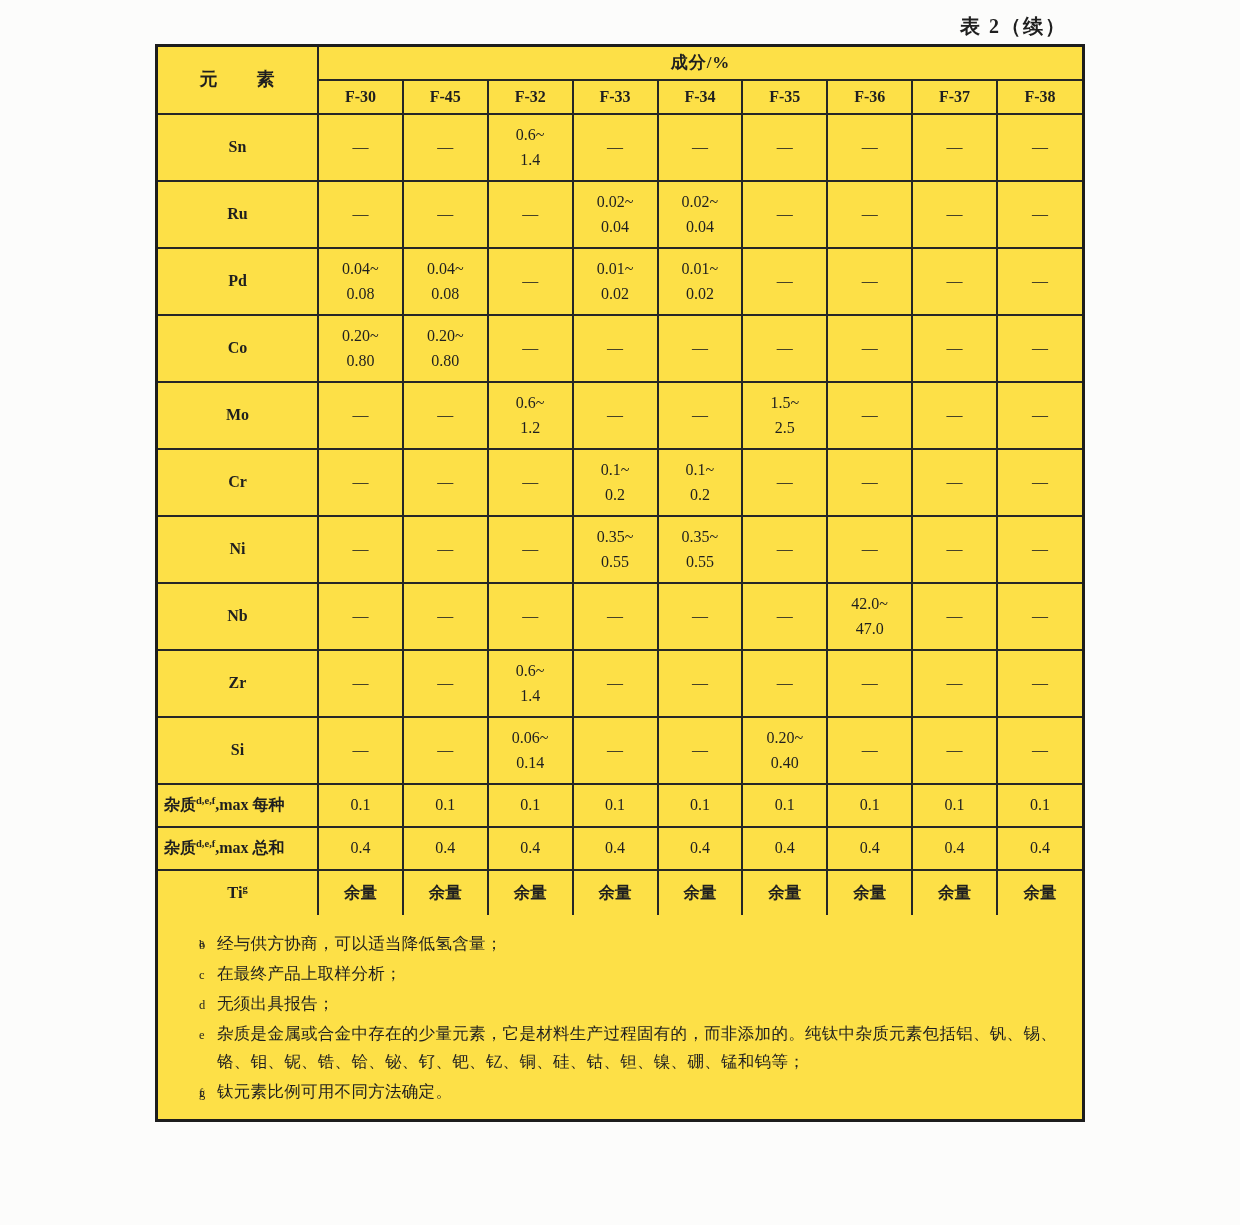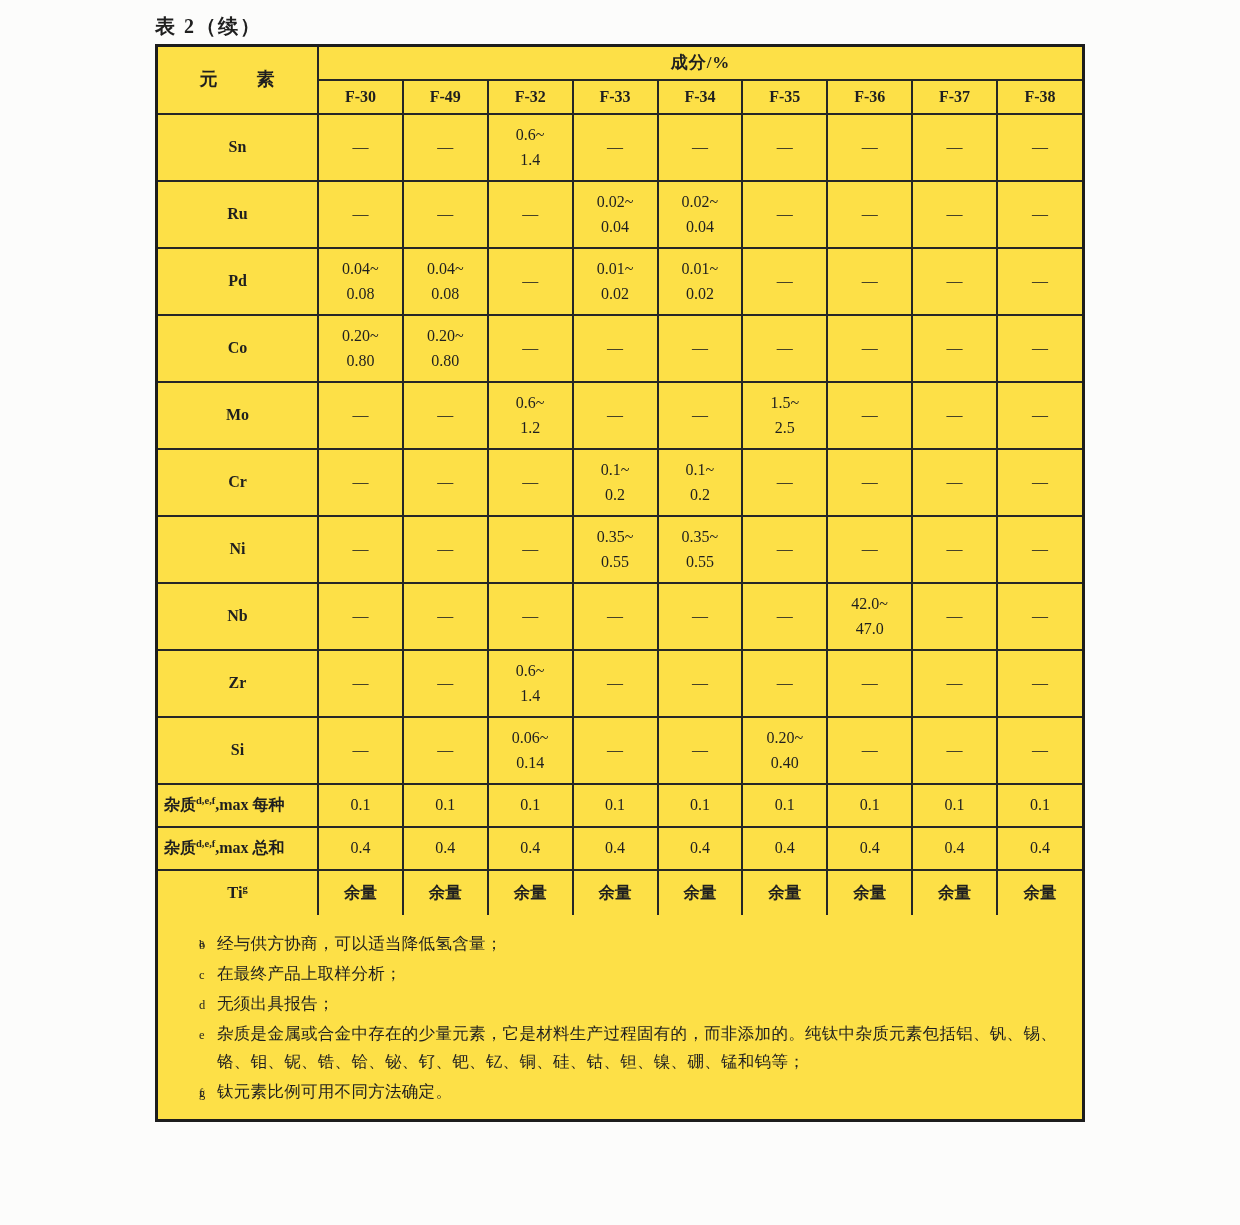--- a/index.html
+++ b/index.html
@@ -16,23 +16,23 @@
   }
   .sheet {
     position: relative;
     width: 1240px;
     height: 1225px;
     background: #fcfcfb;
   }
   .doc-title {
     position: absolute;
     top: 13px;
-    left: 155px;
+    left: 137px;
     width: 930px;
-    text-align: left;
+    text-align: right;
     font-size: 20px;
     font-weight: 700;
     letter-spacing: 2px;
   }
   .box {
     position: absolute;
     top: 44px;
     left: 155px;
     width: 924px;
     border: 3px solid #1d1d1d;
@@ -95,21 +95,21 @@
           <col style="width:160px">
           <col span="9">
         </colgroup>
       <tbody>
       <tr class="h1">
         <td class="elhdr" rowspan="2">元　　素</td>
         <td colspan="9">成分/%</td>
       </tr>
       <tr class="h2">
         <td>F-30</td>
-        <td>F-49</td>
+        <td>F-45</td>
         <td>F-32</td>
         <td>F-33</td>
         <td>F-34</td>
         <td>F-35</td>
         <td>F-36</td>
         <td>F-37</td>
         <td>F-38</td>
       </tr>
 
       <tr class="re">

